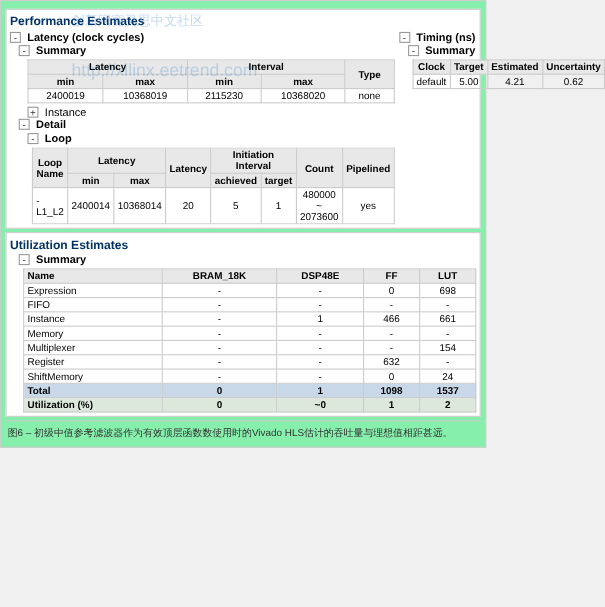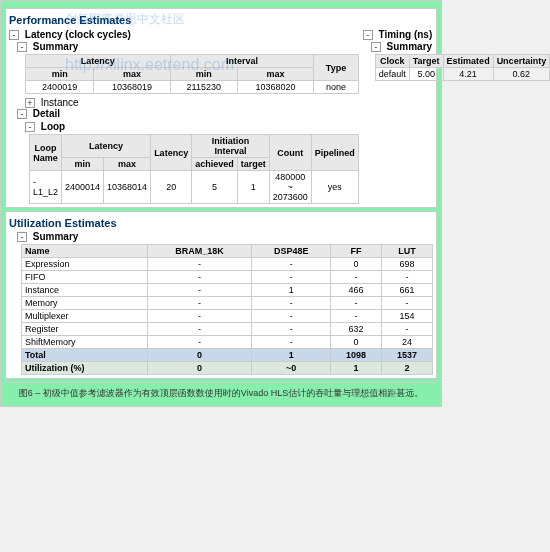--- a/index.html
+++ b/index.html
@@ -94,21 +94,21 @@
       font-weight: normal;
       pointer-events: none;
       transform: rotate(0deg);
     }
     .relative-container {
       position: relative;
     }
     .caption {
       font-size: 9px;
       color: #333;
-      text-align: center;
+      text-align: left;
       padding: 4px 2px 2px 2px;
       border-top: 1px solid #ccc;
     }
   </style>
 </head>
 <body>
 
 <div class="outer-container relative-container">
 
   <div class="block">

